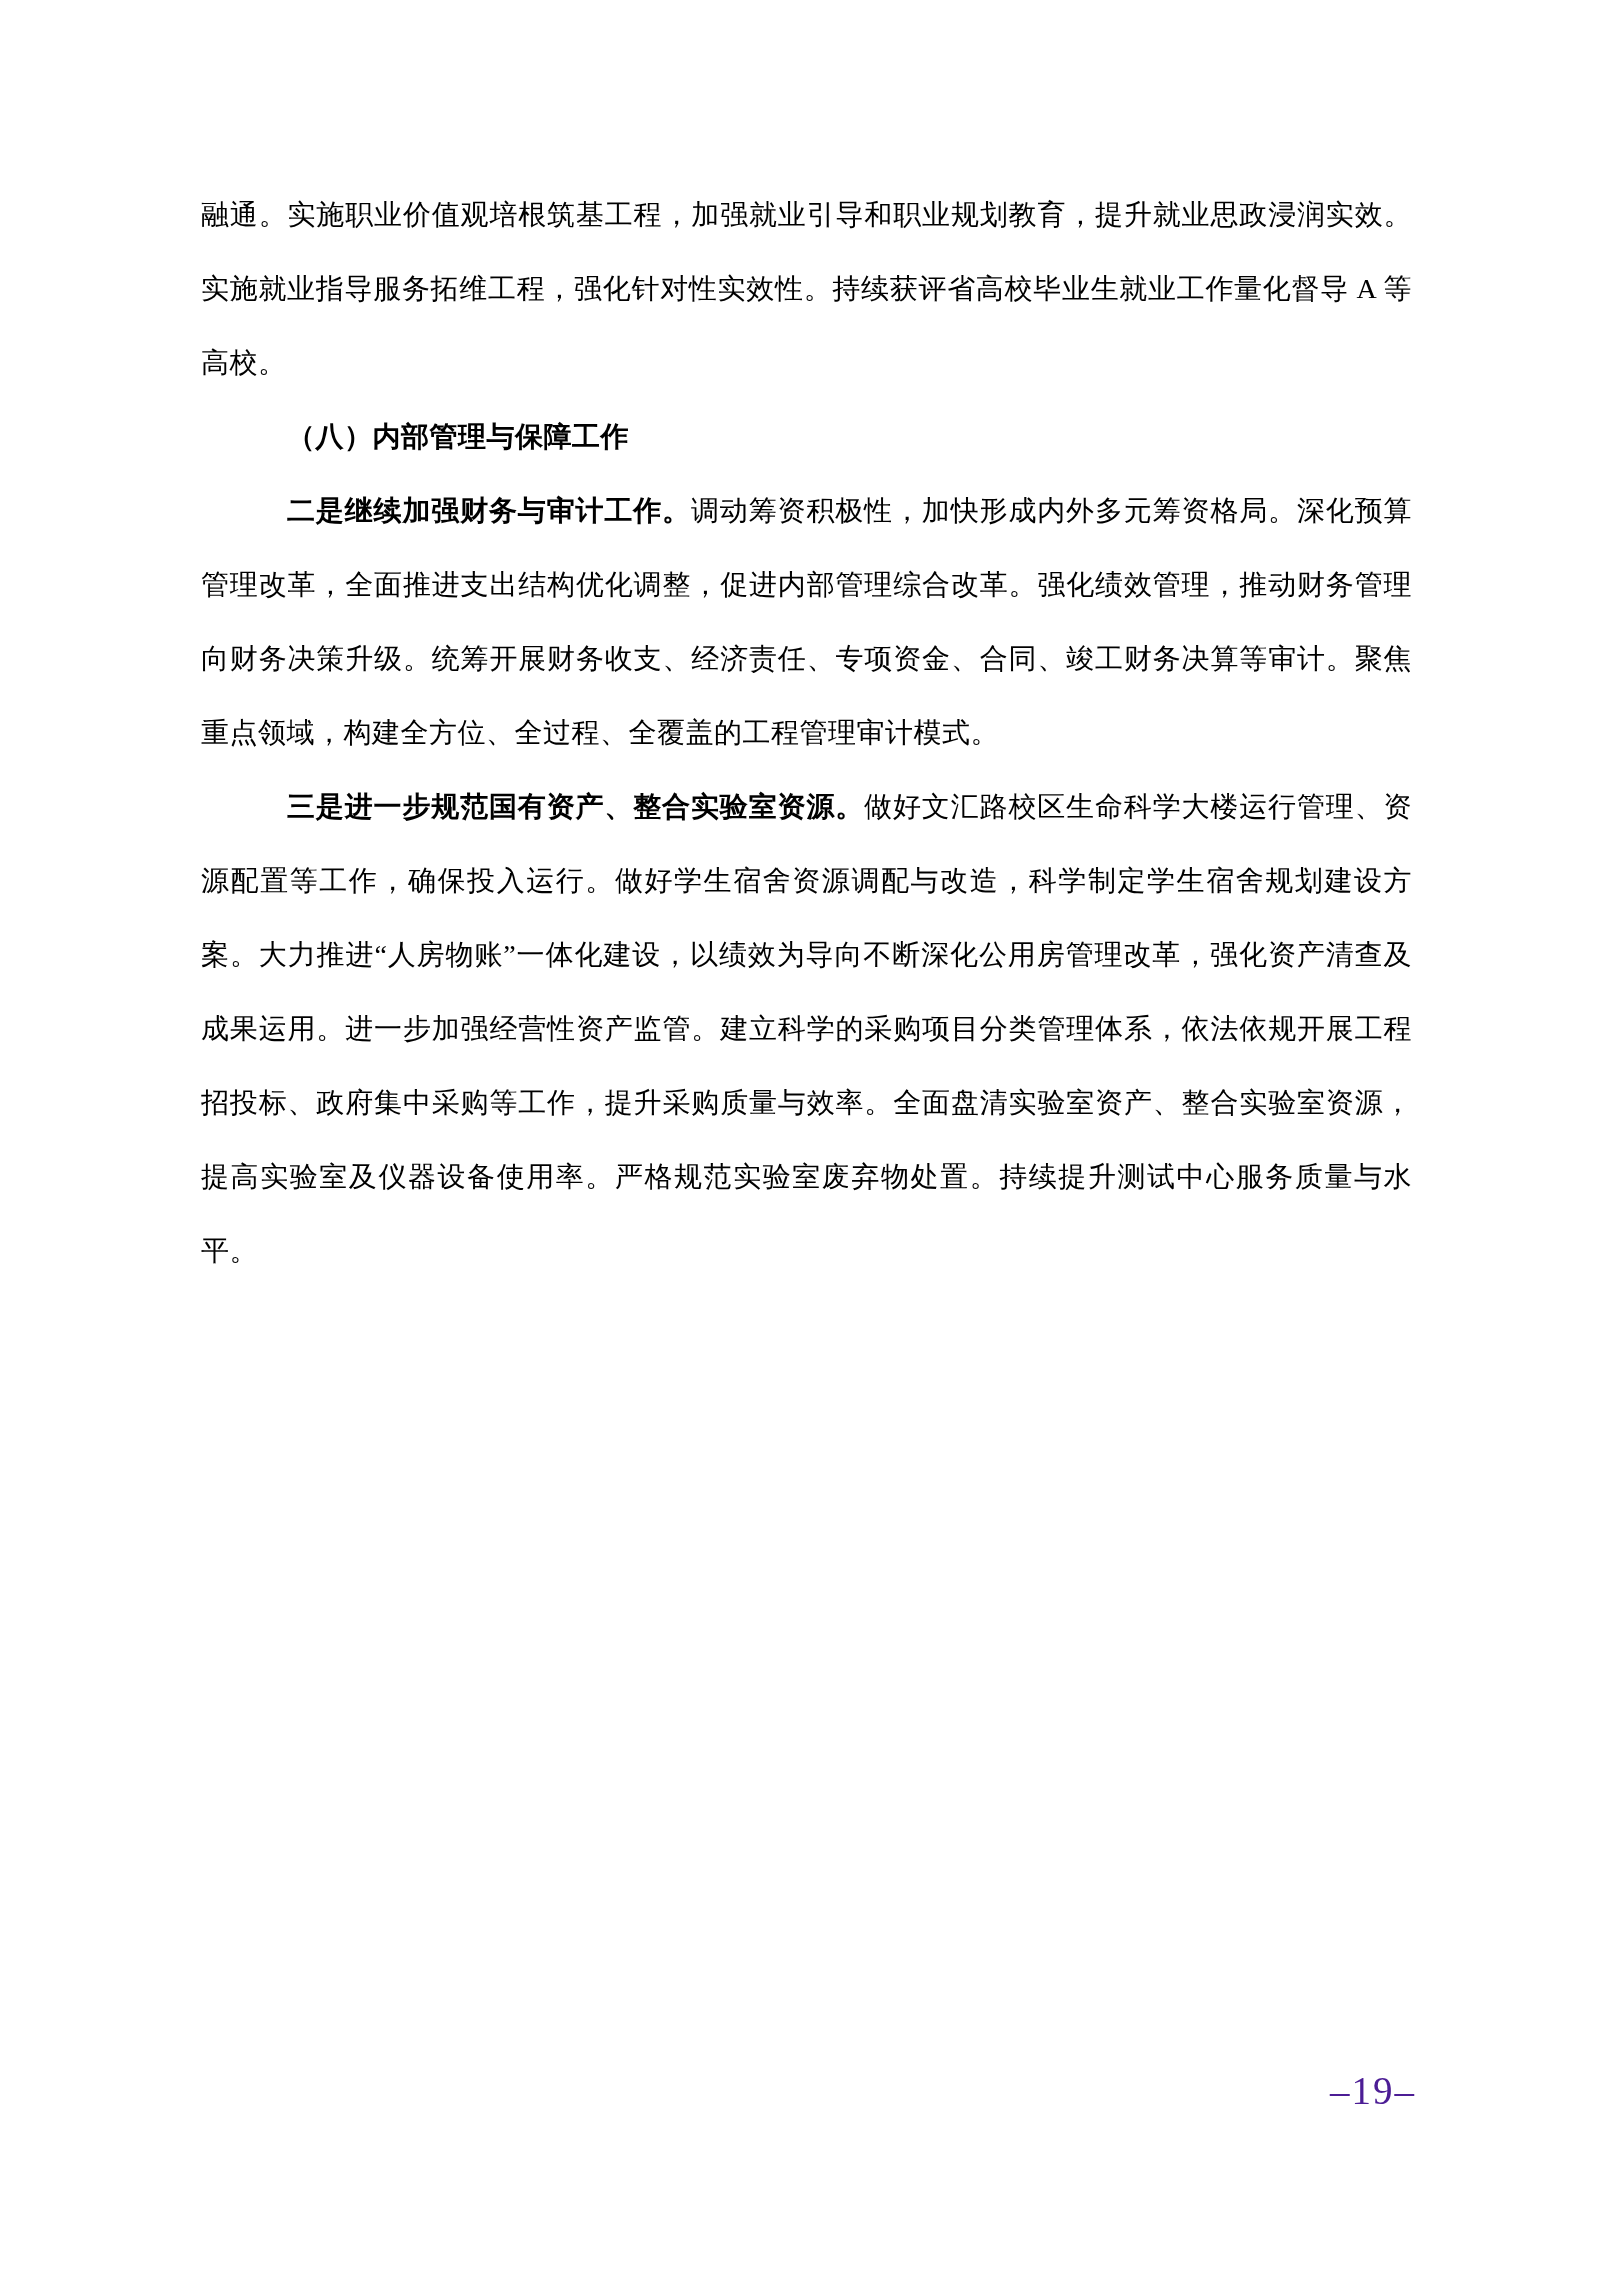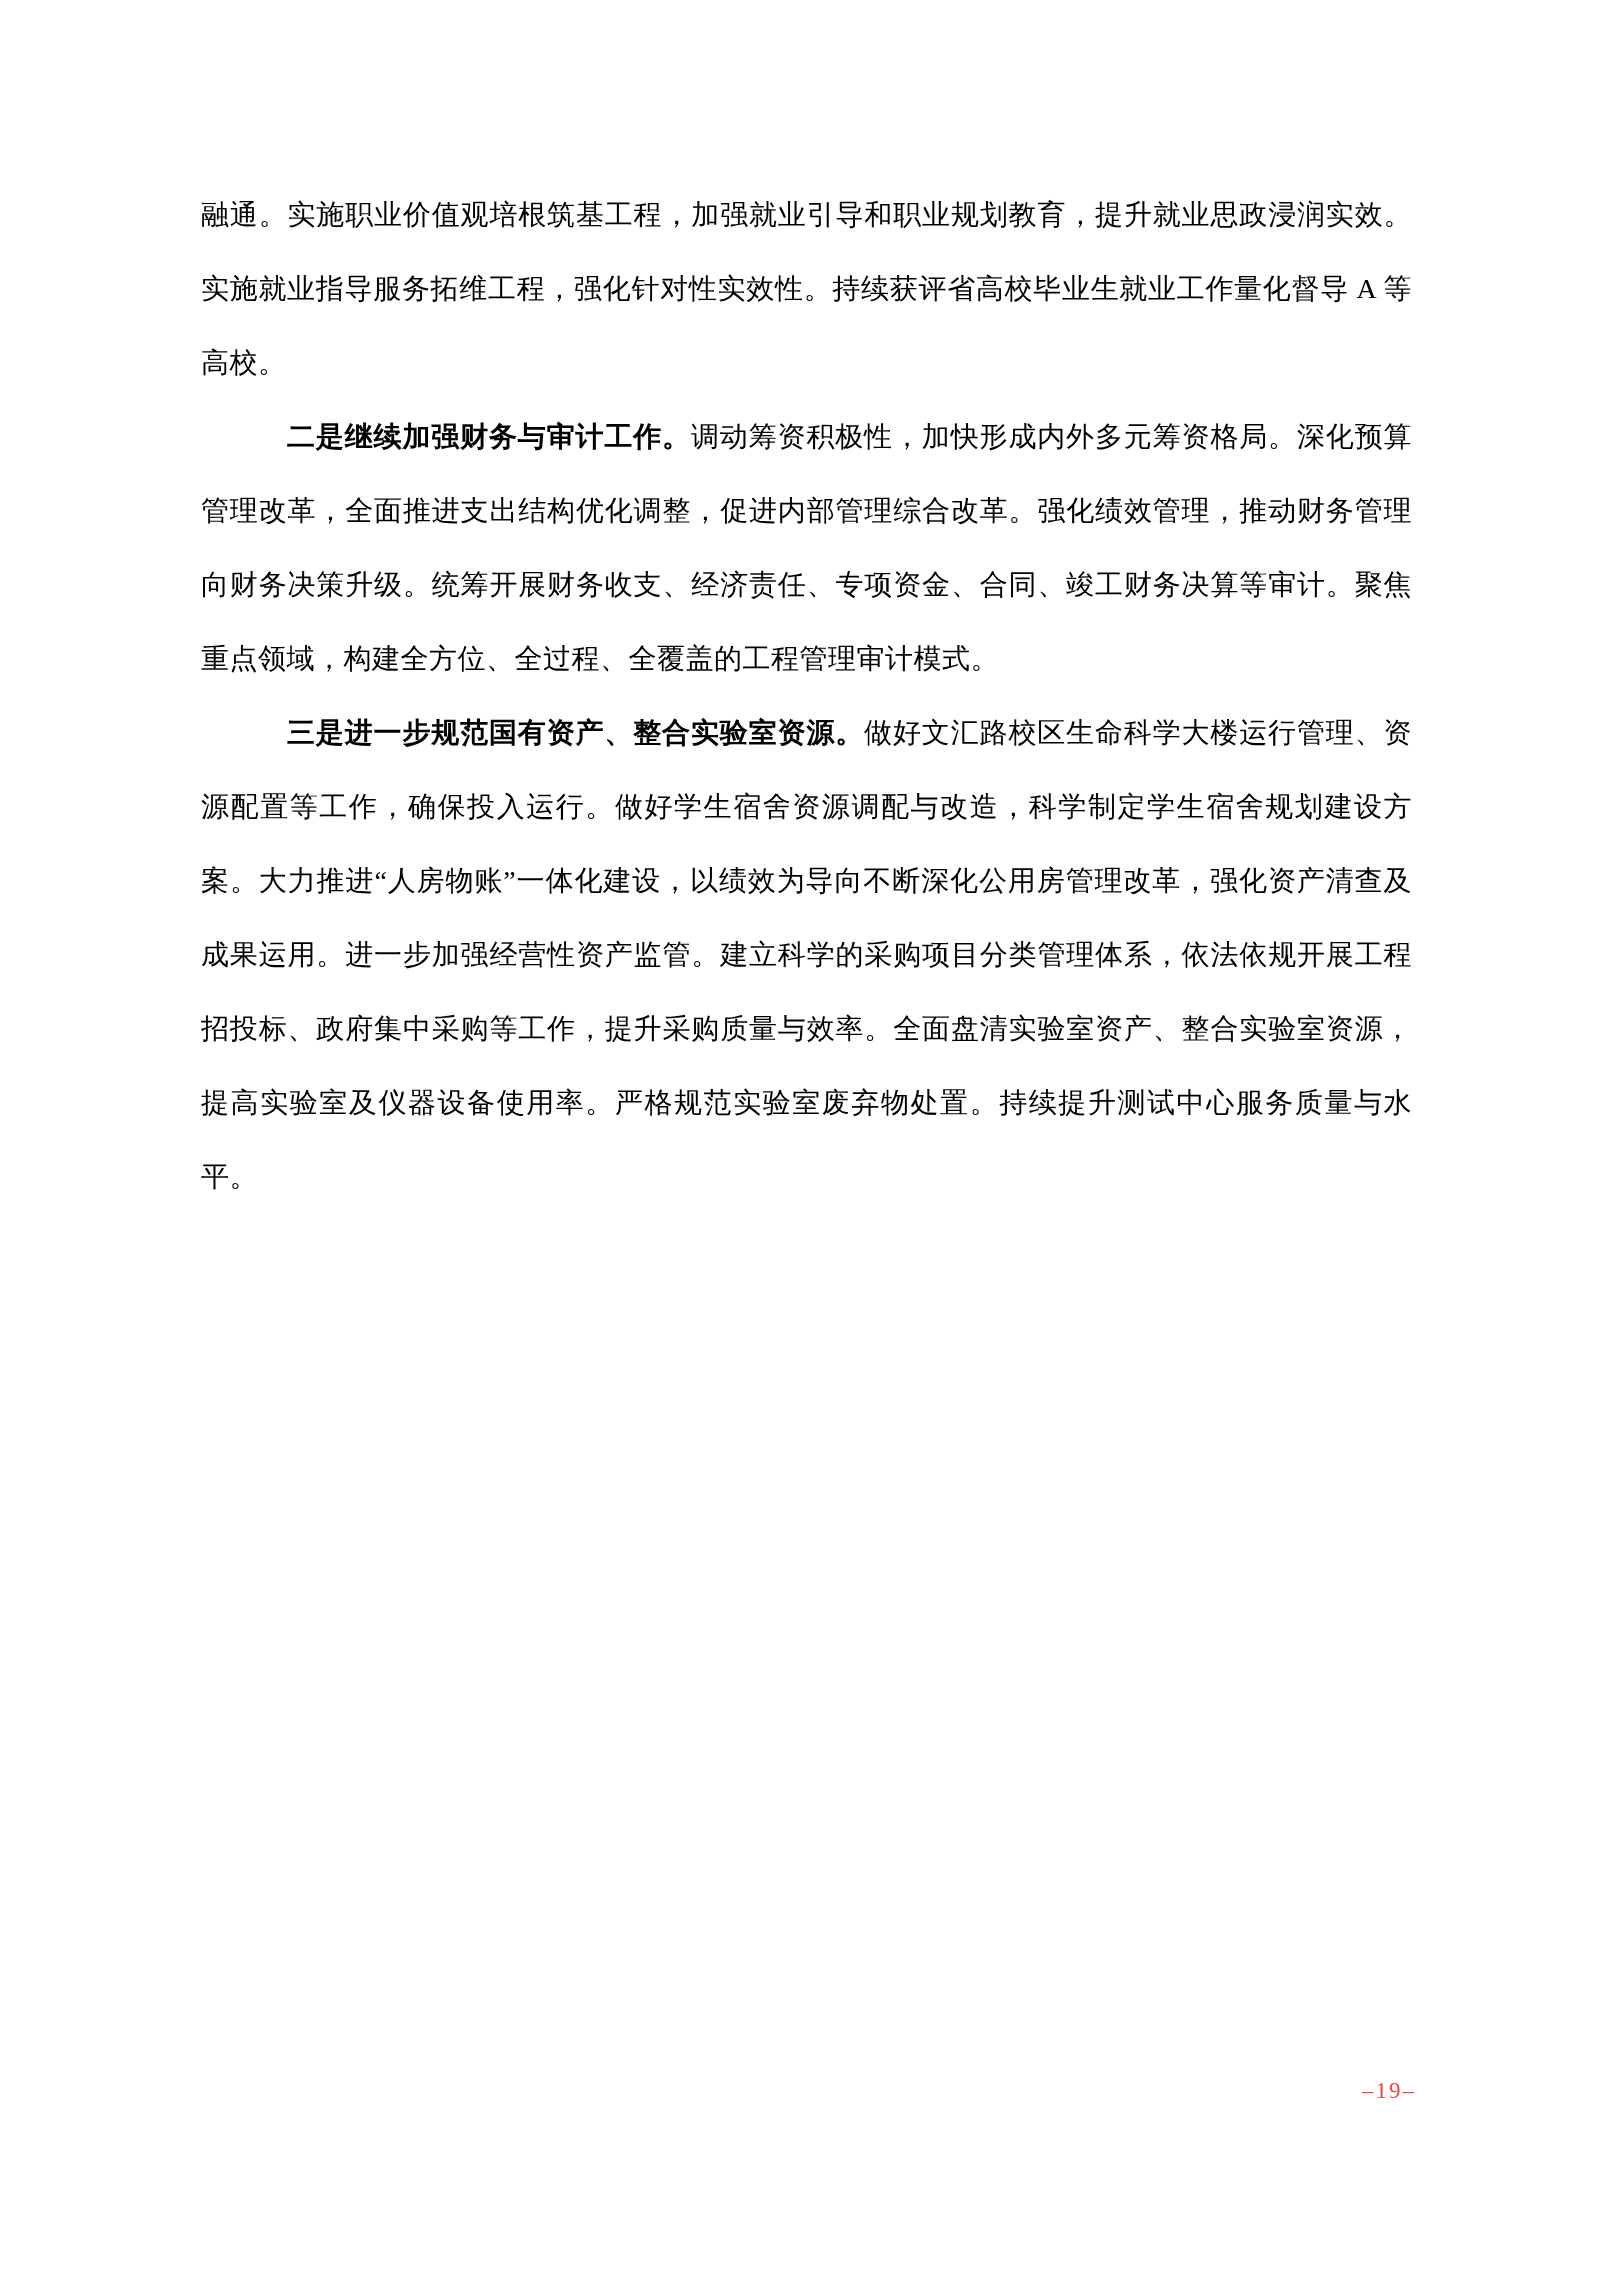--- a/index.html
+++ b/index.html
@@ -39,36 +39,37 @@
     font-family: "Liberation Sans", "DejaVu Sans", sans-serif;
   }
   .run-bold {
     font-weight: 700;
     font-family: "Liberation Sans", "DejaVu Sans", sans-serif;
   }
   .page-number {
     position: absolute;
     top: 2070px;
     right: 205px;
-    font-size: 23px;
+    font-size: 39px;
     line-height: 41px;
     letter-spacing: 2px;
     font-family: "Liberation Serif", "DejaVu Serif", serif;
-    color: #ef4444;
+    color: #4c1d95;
   }
 </style>
 </head>
 <body>
 
 <div class="page">
 
   <div class="content">
 
     <p class="para para--flush"><span>融通。实施职业价值观培根筑基工程，加强就业引导和职业规划教育，提升就业思政浸润实效。实施就业指导服务拓维工程，强化针对性实效性。持续获评省高校毕业生就业工作量化督导 A 等高校。</span></p>
 
+    <p class="para heading"><span>（八）内部管理与保障工作</span></p>
 
 
     <p class="para"><span class="run-bold">二是继续加强财务与审计工作。</span><span>调动筹资积极性，加快形成内外多元筹资格局。深化预算管理改革，全面推进支出结构优化调整，促进内部管理综合改革。强化绩效管理，推动财务管理向财务决策升级。统筹开展财务收支、经济责任、专项资金、合同、竣工财务决算等审计。聚焦重点领域，构建全方位、全过程、全覆盖的工程管理审计模式。</span></p>
 
     <p class="para"><span class="run-bold">三是进一步规范国有资产、整合实验室资源。</span><span>做好文汇路校区生命科学大楼运行管理、资源配置等工作，确保投入运行。做好学生宿舍资源调配与改造，科学制定学生宿舍规划建设方案。大力推进“人房物账”一体化建设，以绩效为导向不断深化公用房管理改革，强化资产清查及成果运用。进一步加强经营性资产监管。建立科学的采购项目分类管理体系，依法依规开展工程招投标、政府集中采购等工作，提升采购质量与效率。全面盘清实验室资产、整合实验室资源，提高实验室及仪器设备使用率。严格规范实验室废弃物处置。持续提升测试中心服务质量与水平。</span></p>
 
   </div>
 
   <div class="page-number">–19–</div>
 

